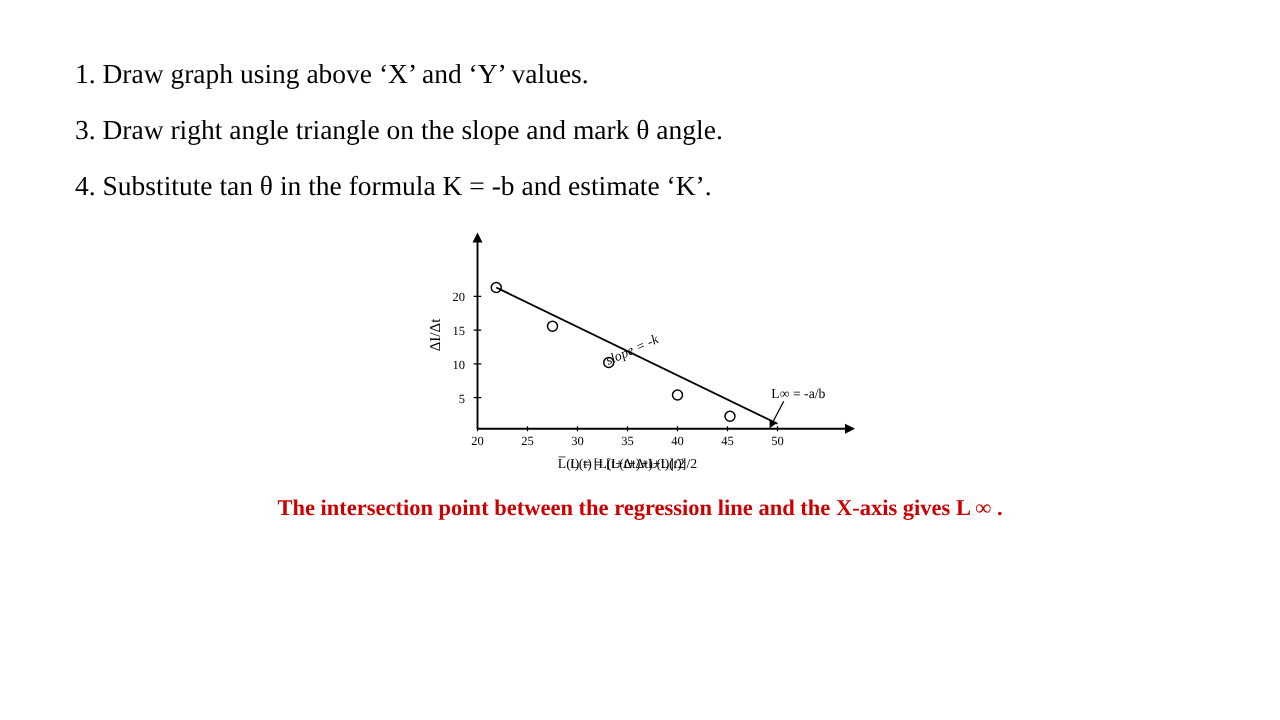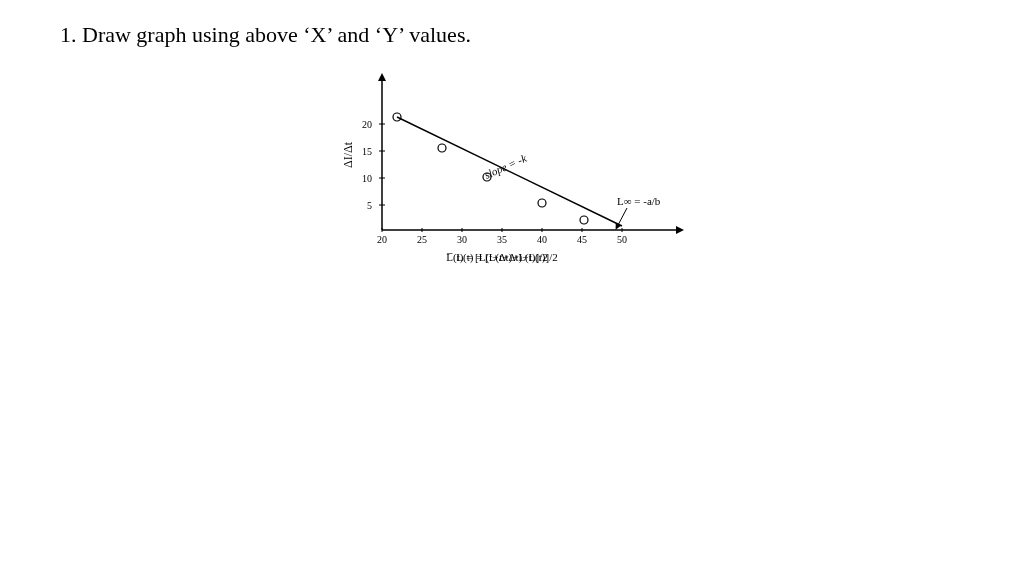--- a/index.html
+++ b/index.html
@@ -5,21 +5,21 @@
     * { margin: 0; padding: 0; box-sizing: border-box; }
     body {
       background: #ffffff;
       font-family: 'Times New Roman', Times, serif;
       width: 1024px;
       height: 576px;
       overflow: hidden;
       position: relative;
     }
     .content {
-      padding: 20px 60px 20px 60px;
+      padding: 44px 60px 20px 60px;
     }
     .step {
       font-size: 22px;
       margin-bottom: 14px;
       color: #000;
       line-height: 1.4;
     }
     .step.red {
       color: #cc0000;
     }
@@ -50,21 +50,29 @@
 <body>
 
 <div class="content">
 
   <div class="step">
     <span>1.</span>
     <span> Draw graph using above ‘X’ and ‘Y’ values.</span>
   </div>
 
 
+  <div class="step">
+    <span>3.</span>
+    <span> Draw right angle triangle on the slope and mark θ angle.</span>
+  </div>
 
+  <div class="step">
+    <span>4.</span>
+    <span> Substitute tan θ in the formula K = -b and estimate ‘K’.</span>
+  </div>
 
   <div class="graph-container">
     <div class="graph-area">
       <svg class="graph" viewBox="0 0 380 210" xmlns="http://www.w3.org/2000/svg">
 
         <line x1="60" y1="10" x2="60" y2="165" stroke="black" stroke-width="1.5"></line>
 
         <line x1="60" y1="165" x2="360" y2="165" stroke="black" stroke-width="1.5"></line>
 
         <polygon points="60,8 56,16 64,16" fill="black"></polygon>
@@ -128,13 +136,16 @@
         <text x="185" y="196" font-size="11" font-family="Times New Roman" text-anchor="middle">
           <tspan font-text-decoration="overline">L</tspan>(t)  =  [L(t+Δt)+L(t)]/2
         </text>
 
         <text x="175" y="196" font-size="11" font-family="Times New Roman" text-anchor="middle">L̅(t)  =  [L(t+Δt)+L(t)]/2</text>
 
       </svg>
     </div>
   </div>
 
+  <div class="footer-text">
+    <span>The intersection point between the regression line and the X-axis gives L ∞ .</span>
+  </div>
 </div>
 
 </body></html>

